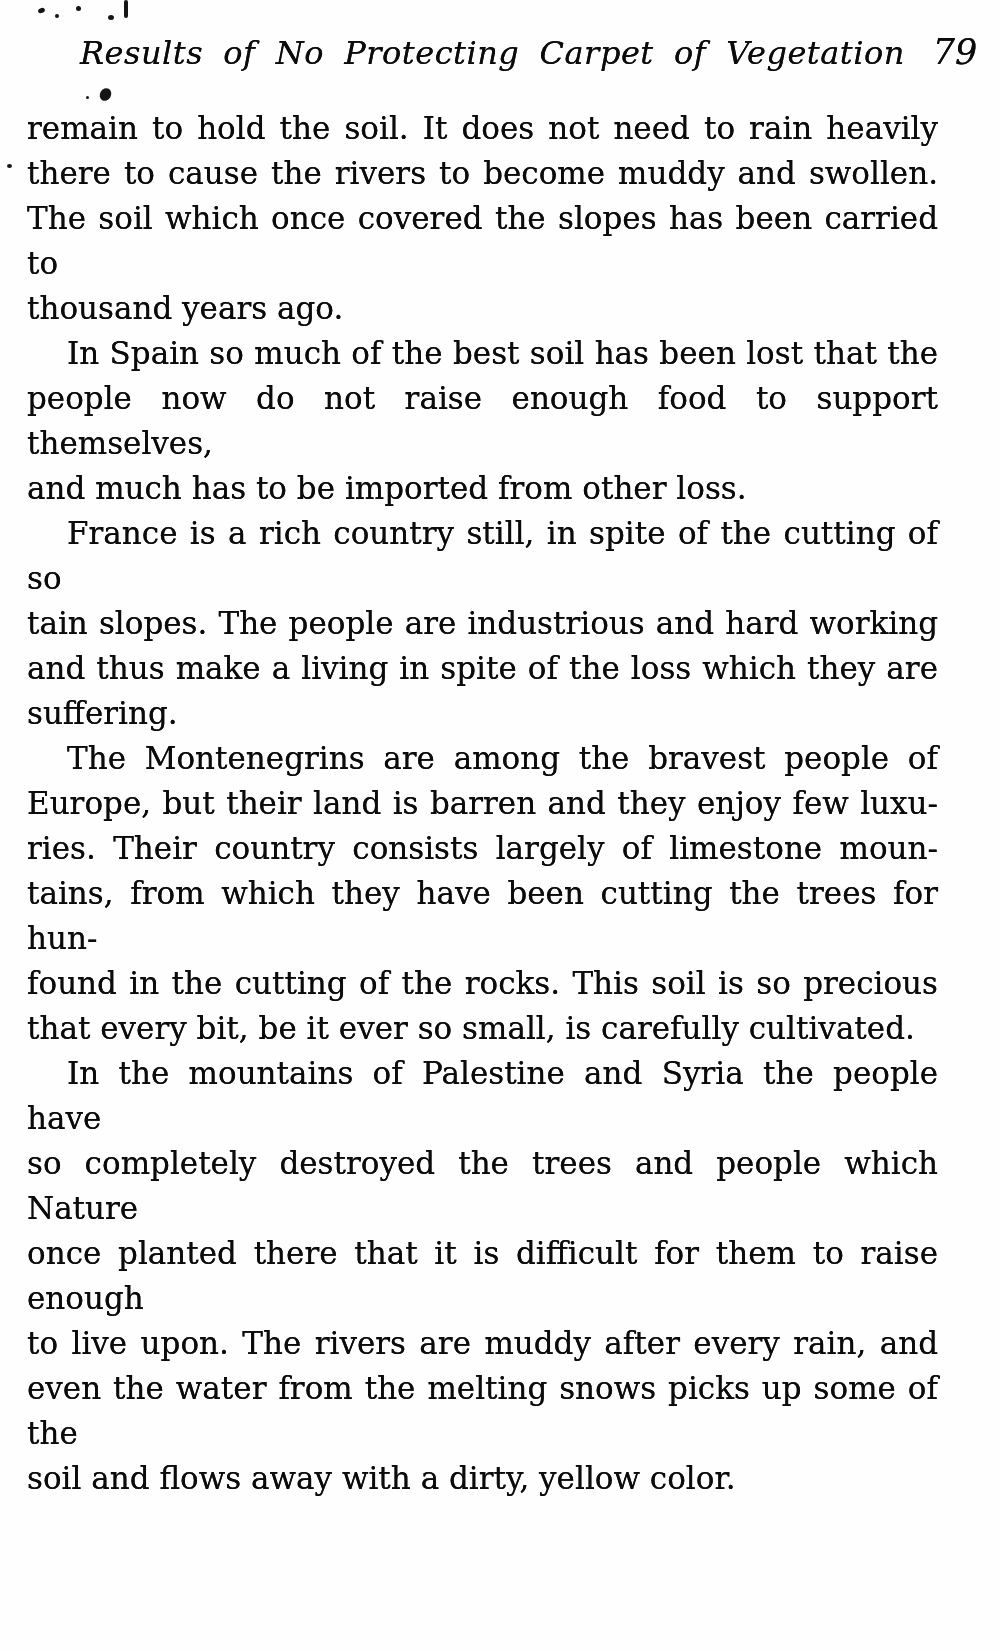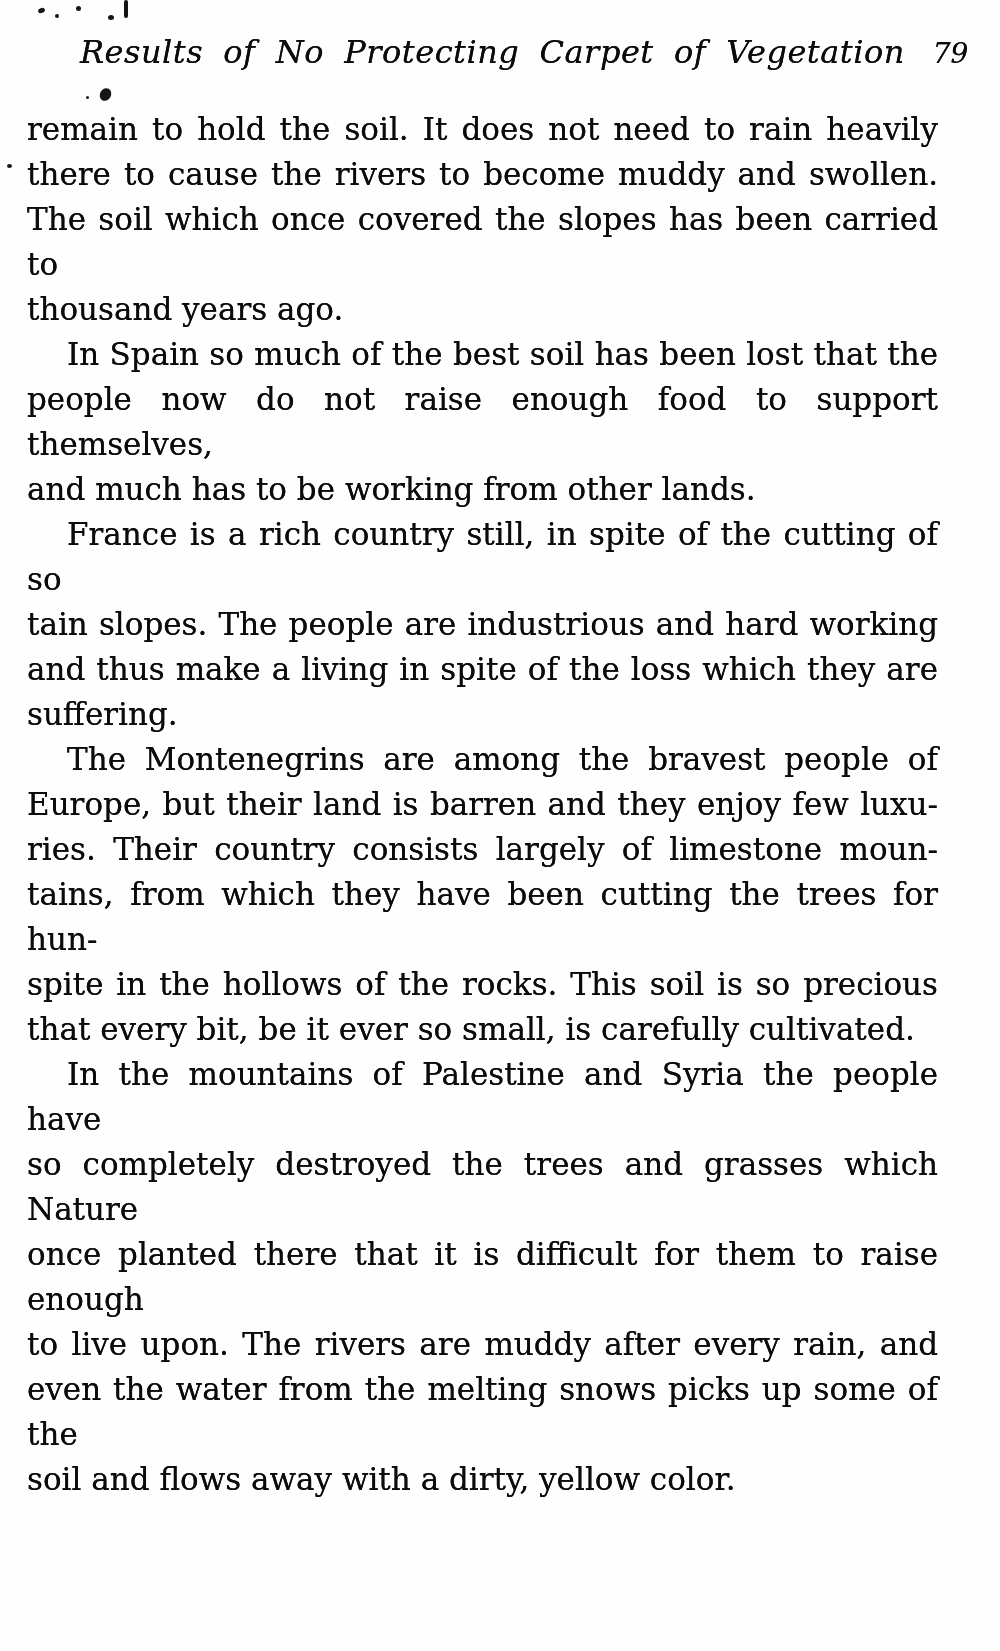--- a/index.html
+++ b/index.html
@@ -24,21 +24,21 @@
   .running-title {
     flex: 1;
     text-align: center;
     word-spacing: 0.30em;
     letter-spacing: 0.5px;
     text-shadow: 0 0 0.6px rgba(0,0,0,0.85);
   }
   .page-number {
     margin-left: 28px;
     font-style: italic;
-    font-size: 28px;
+    font-size: 35px;
     text-shadow: 0 0 0.6px rgba(0,0,0,0.85);
   }
   .body-text {
     margin: 31px 62px 0 27px;
     font-size: 31px;
     line-height: 45px;
     text-shadow: 0 0 0.5px rgba(0,0,0,0.85);
   }
   .line {
     text-align: justify;
@@ -72,32 +72,32 @@
     <span class="page-number">79</span>
   </div>
 
   <div class="body-text">
       <div class="line">remain to hold the soil.  It does not need to rain heavily</div>
       <div class="line">there to cause the rivers to become muddy and swollen.</div>
       <div class="line">The soil which once covered the slopes has been carried to</div>
       <div class="line para-end">thousand years ago.</div>
       <div class="line indent">In Spain so much of the best soil has been lost that the</div>
       <div class="line">people now do not raise enough food to support themselves,</div>
-      <div class="line para-end">and much has to be working from other lands.</div>
+      <div class="line para-end">and much has to be imported from other loss.</div>
       <div class="line indent">France is a rich country still, in spite of the cutting of so</div>
       <div class="line">tain slopes.  The people are industrious and hard working</div>
       <div class="line">and thus make a living in spite of the loss which they are</div>
       <div class="line para-end">suffering.</div>
       <div class="line indent">The Montenegrins are among the bravest people of</div>
       <div class="line">Europe, but their land is barren and they enjoy few luxu-</div>
       <div class="line">ries.  Their country consists largely of limestone moun-</div>
       <div class="line">tains, from which they have been cutting the trees for hun-</div>
-      <div class="line">spite in the hollows of the rocks.  This soil is so precious</div>
+      <div class="line">found in the cutting of the rocks.  This soil is so precious</div>
       <div class="line para-end">that every bit, be it ever so small, is carefully cultivated.</div>
       <div class="line indent">In the mountains of Palestine and Syria the people have</div>
-      <div class="line">so completely destroyed the trees and grasses which Nature</div>
+      <div class="line">so completely destroyed the trees and people which Nature</div>
       <div class="line">once planted there that it is difficult for them to raise enough</div>
       <div class="line">to live upon.  The rivers are muddy after every rain, and</div>
       <div class="line">even the water from the melting snows picks up some of the</div>
       <div class="line para-end">soil and flows away with a dirty, yellow color.</div>
     </div>
 
 </div>
 
 </body></html>

